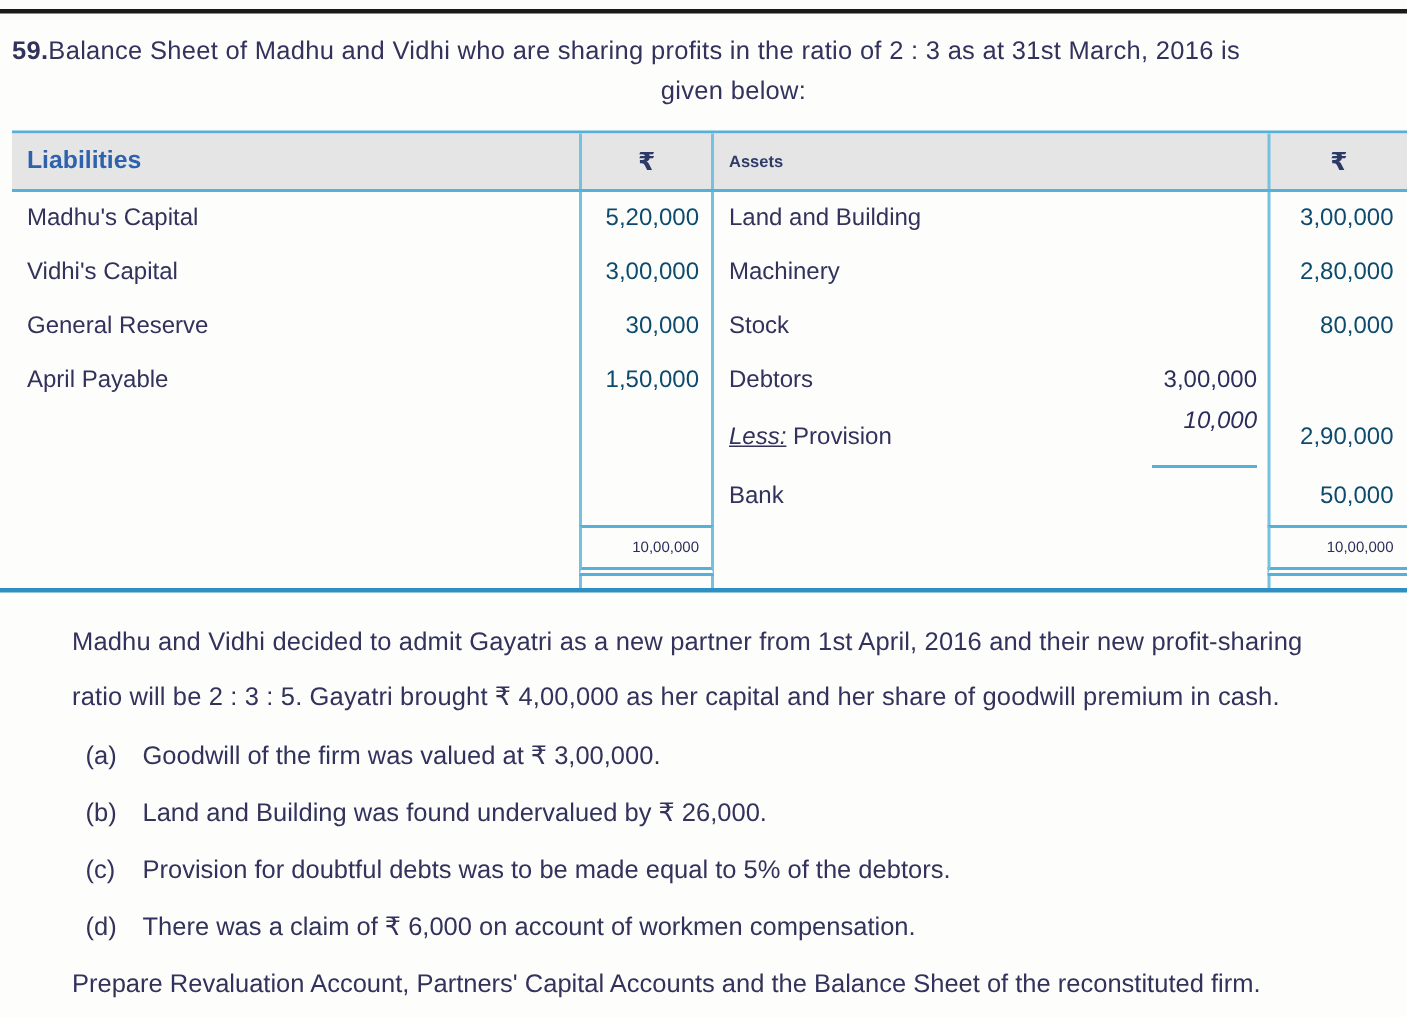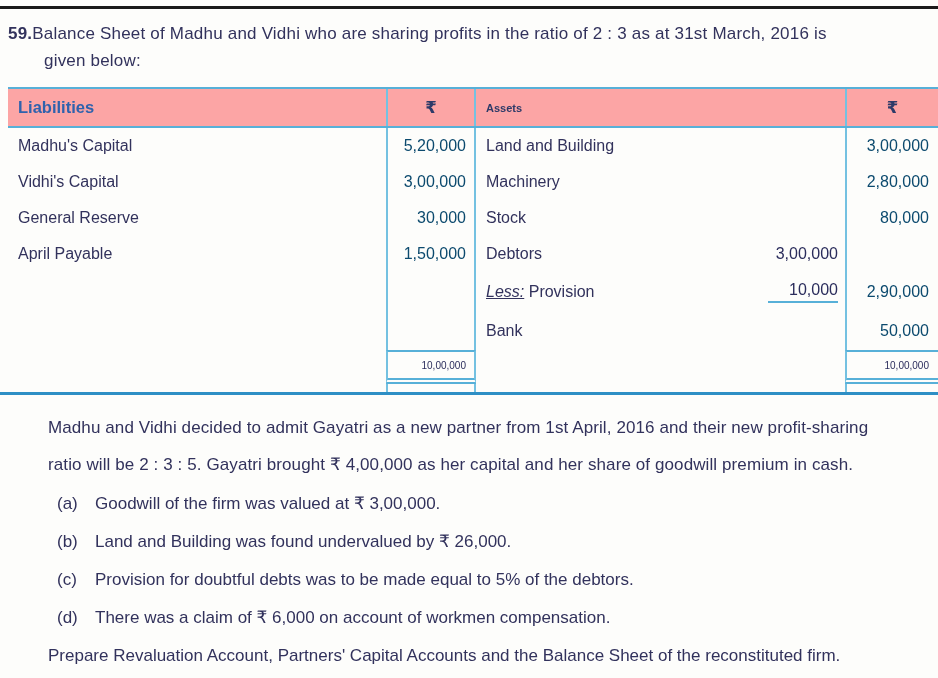--- a/index.html
+++ b/index.html
@@ -6,41 +6,41 @@
   body{
     width:938px;height:678px;overflow:hidden;background:#fdfdfb;
     font-family:"Liberation Sans","DejaVu Sans",sans-serif;
     color:#32325c;position:relative;
   }
   .top-rule{margin-top:6px;height:3px;background:#1a1a1a;width:100%;}
 
   
   .intro{margin:11px 4px 0 8px;font-size:17px;line-height:27px;letter-spacing:0.2px;color:#32325c;}
   .intro .pnum{font-weight:700;margin-right:0;}
-  .intro .l2{margin-left:36px;}
+  .intro .l2{margin-left:36px;text-align:center;}
 
   
   .bs{margin:13px 0 0 8px;width:930px;border-top:2px solid #57b0d8;}
   .trow{display:grid;grid-template-columns:378px 90px 369px 93px;align-items:center;}
   .trow>div{height:100%;display:flex;align-items:center;box-sizing:border-box;}
   .c1{padding-left:10px;}
   .c2{justify-content:flex-end;padding-right:8px;border-left:2px solid #74c1e1;border-right:2px solid #74c1e1;}
   .c3{justify-content:space-between;padding:0 7px 0 10px;}
   .c4{justify-content:flex-end;padding-right:9px;border-left:2px solid #74c1e1;}
-  .thead{height:37px;background:#fca5a5;border-bottom:2px solid #57b0d8;}
+  .thead{height:37px;background:#e5e5e5;border-bottom:2px solid #57b0d8;}
   .thead .hliab{color:#2f62ad;font-weight:700;font-size:16.5px;}
   .thead .hassets{color:#2d3a68;font-weight:700;font-size:11px;}
   .thead .c2,.thead .c4{justify-content:center;padding-right:0;color:#2d3a68;font-weight:700;font-size:16.5px;}
   .body-row{height:36px;font-size:16px;}
   .row-less{height:40px;}
   .row-bank{height:38px;}
   .amount{font-size:16px;color:#0c4a6e;}
   .alabel{color:#32325c;}
   .asub{min-width:70px;text-align:right;display:inline-block;color:#2b2d5c;}
-  .asub.underlined{border-bottom:2px solid #57b0d8;padding-bottom:2px;}
+  .asub.underlined{border-bottom:2px solid #57b0d8;padding-bottom:20px;font-style:italic;}
   .less-i{font-style:italic;text-decoration:underline;}
   .totals{height:34px;font-size:16px;}
   .total-cell{border-top:2px solid #57b0d8;border-bottom:6px double #57b0d8;font-size:10px;color:#2b2d5c;}
   .filler{height:8px;}
   .bottom-rule{height:3px;background:#2e8fc5;width:100%;}
 
   
   .narrative{margin:14px 0 0 48px;font-size:17px;line-height:37px;letter-spacing:0.1px;white-space:nowrap;}
   .conditions{margin:9px 0 0 57px;}
   .cond{display:flex;margin-bottom:14px;font-size:17px;line-height:24px;white-space:nowrap;}

